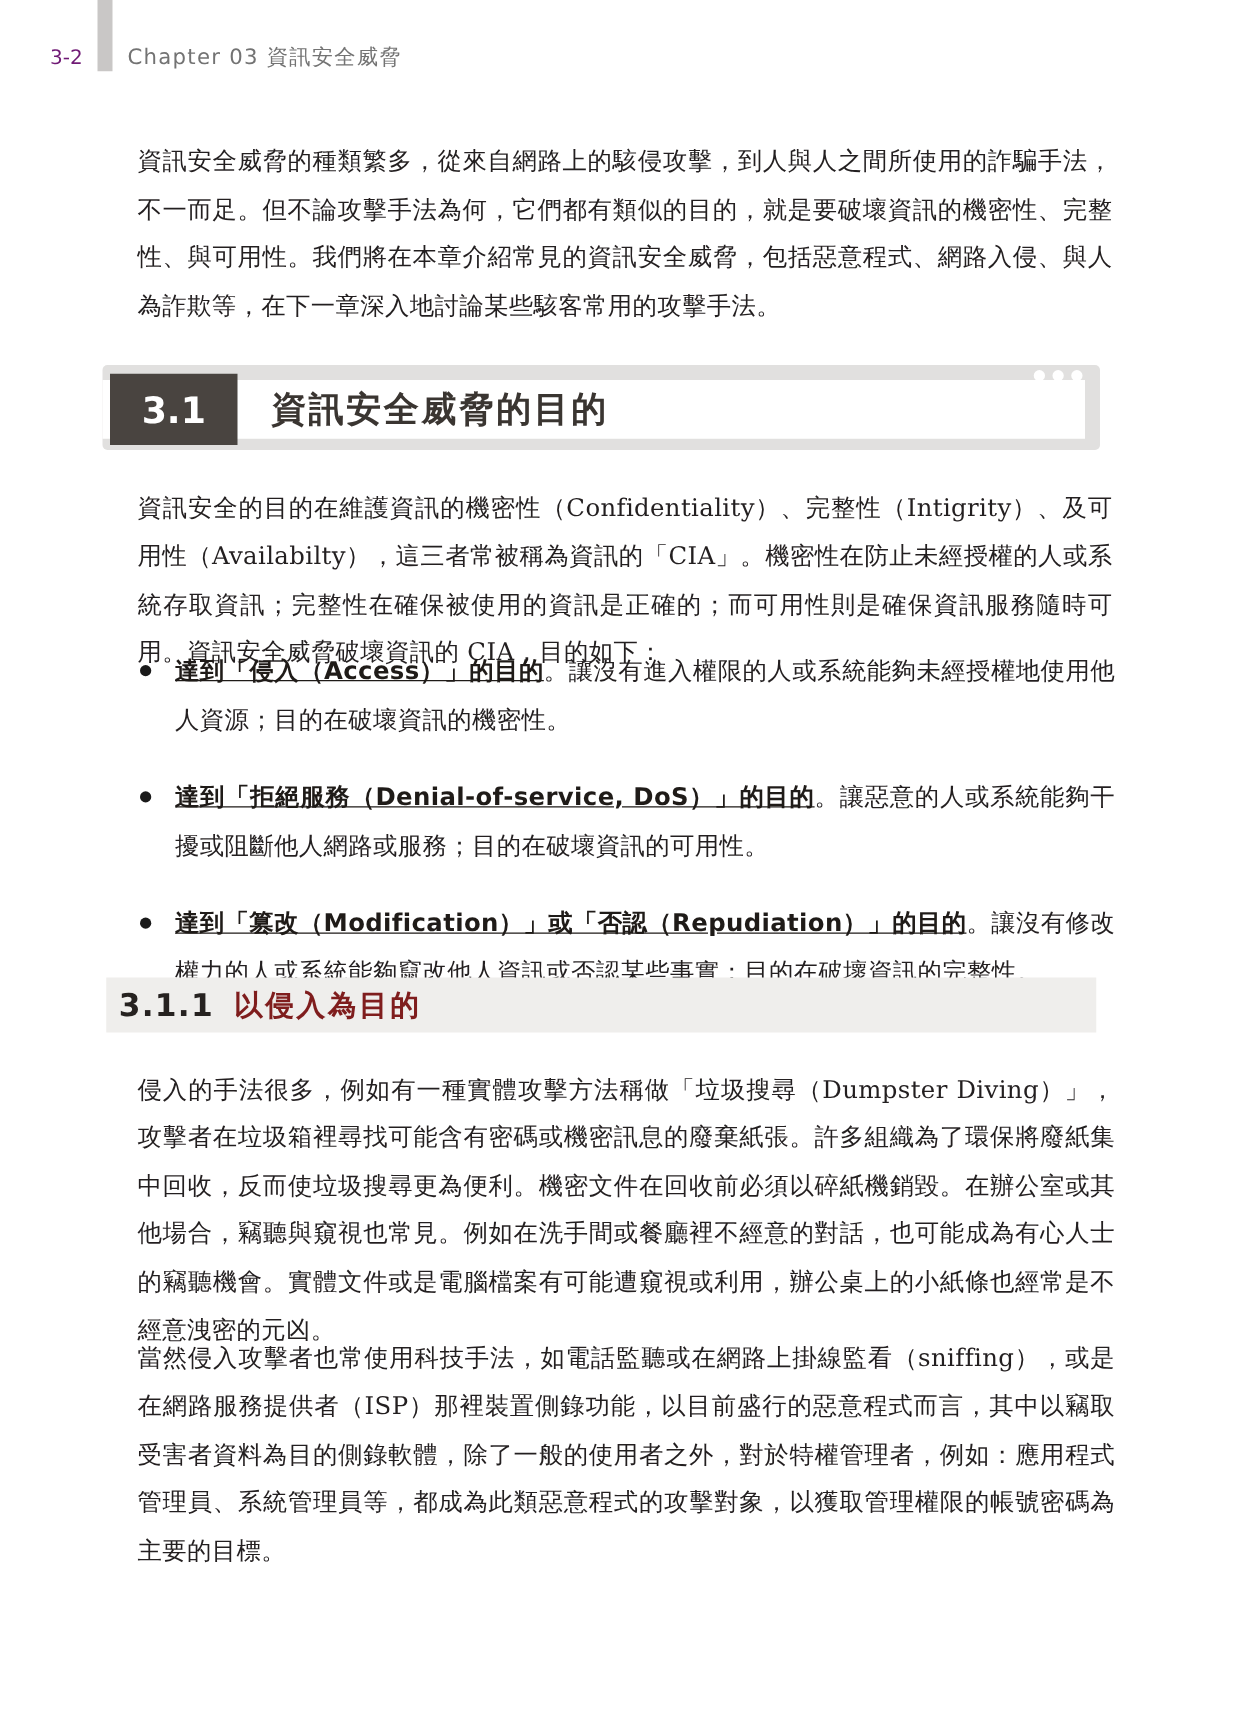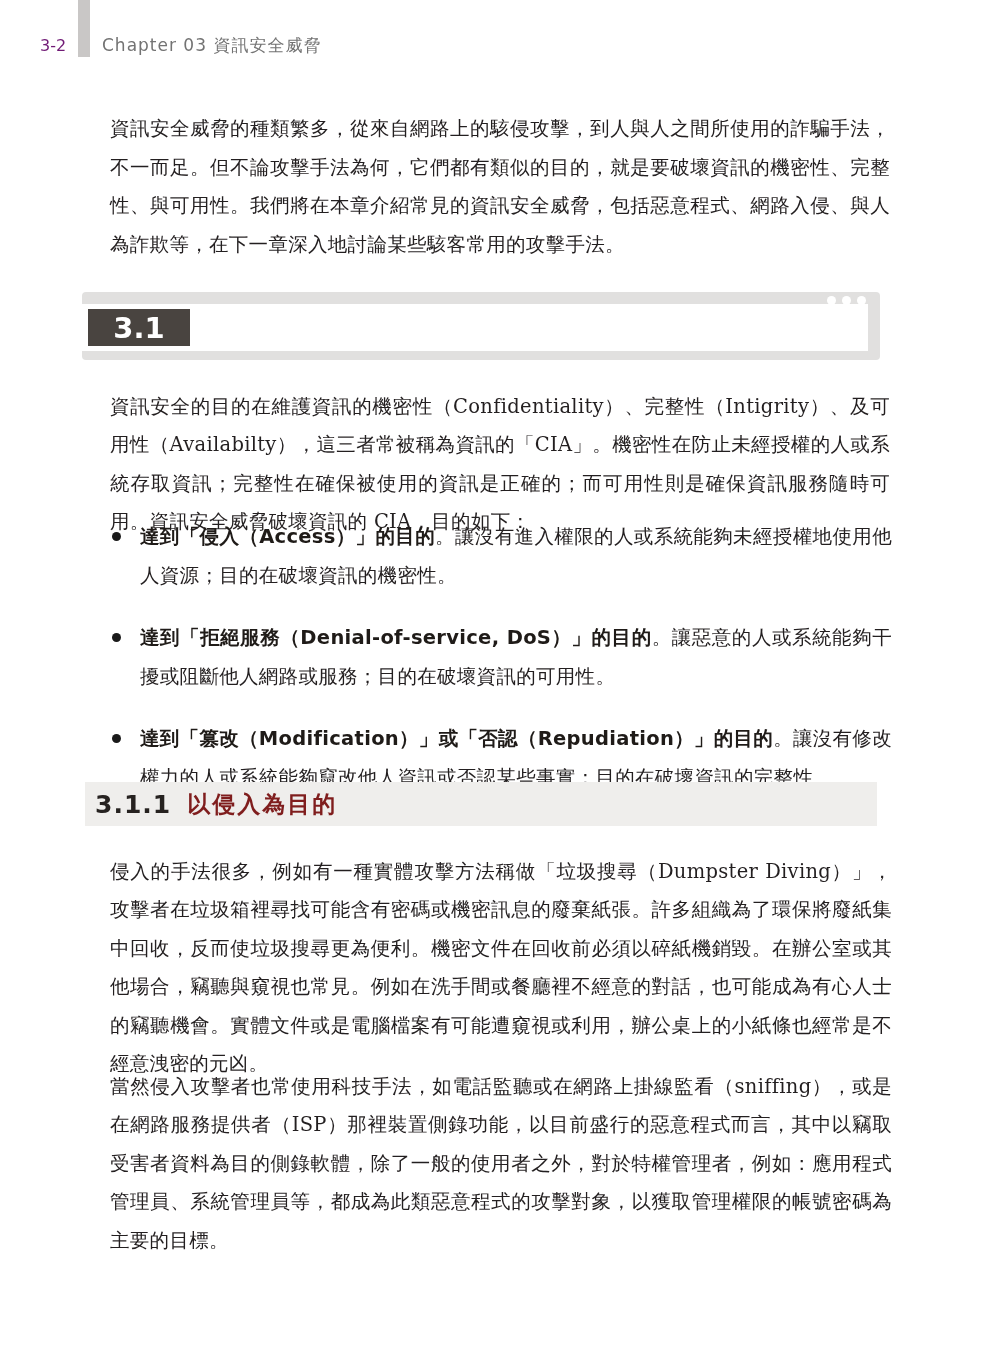--- a/index.html
+++ b/index.html
@@ -99,21 +99,21 @@
     height: 47px;
     background: #ffffff;
     display: flex;
     align-items: center;
   }
   .section-number-box {
     margin-left: 6px;
     margin-top: -3px;
     margin-bottom: -3px;
     width: 102px;
-    height: 37px;
+    height: 57px;
     background: #494440;
     color: #ffffff;
     font-family: "DejaVu Sans", "Liberation Sans", sans-serif;
     font-weight: bold;
     font-size: 29px;
     display: flex;
     align-items: center;
     justify-content: center;
     flex: none;
   }
@@ -156,20 +156,21 @@
     width: 9px;
     height: 9px;
     border-radius: 50%;
     background: #1a1a1a;
   }
   .bullet-bold {
     font-weight: bold;
     font-family: "DejaVu Sans", "Liberation Sans", sans-serif;
     font-size: 19.5px;
     color: #1f1b18;
+    text-decoration: underline;
   }
 
   
   .subsection-bar {
     position: absolute;
     left: 85px;
     top: 782px;
     width: 792px;
     height: 44px;
     background: #efeeec;
@@ -220,20 +221,21 @@
   <p class="body-text intro-para">資訊安全威脅的種類繁多，從來自網路上的駭侵攻擊，到人與人之間所使用的詐騙手法，不一而足。但不論攻擊手法為何，它們都有類似的目的，就是要破壞資訊的機密性、完整性、與可用性。我們將在本章介紹常見的資訊安全威脅，包括惡意程式、網路入侵、與人為詐欺等，在下一章深入地討論某些駭客常用的攻擊手法。</p>
 
   <div class="section-window">
     <div class="window-dots">
       <span class="dot"></span>
       <span class="dot"></span>
       <span class="dot"></span>
     </div>
     <div class="section-inner">
       <div class="section-number-box">3.1</div>
+      <div class="section-title">資訊安全威脅的目的</div>
     </div>
   </div>
 
   <p class="body-text section-para">資訊安全的目的在維護資訊的機密性（Confidentiality）、完整性（Intigrity）、及可用性（Availabilty），這三者常被稱為資訊的「CIA」。機密性在防止未經授權的人或系統存取資訊；完整性在確保被使用的資訊是正確的；而可用性則是確保資訊服務隨時可用。資訊安全威脅破壞資訊的 CIA，目的如下：</p>
 
   <ul class="bullet-list body-text">
     <li class="bullet-item">
       <span class="bullet-dot"></span>
       <span class="bullet-bold">達到「侵入（Access）」的目的</span><span>。讓沒有進入權限的人或系統能夠未經授權地使用他人資源；目的在破壞資訊的機密性。</span>
     </li>

